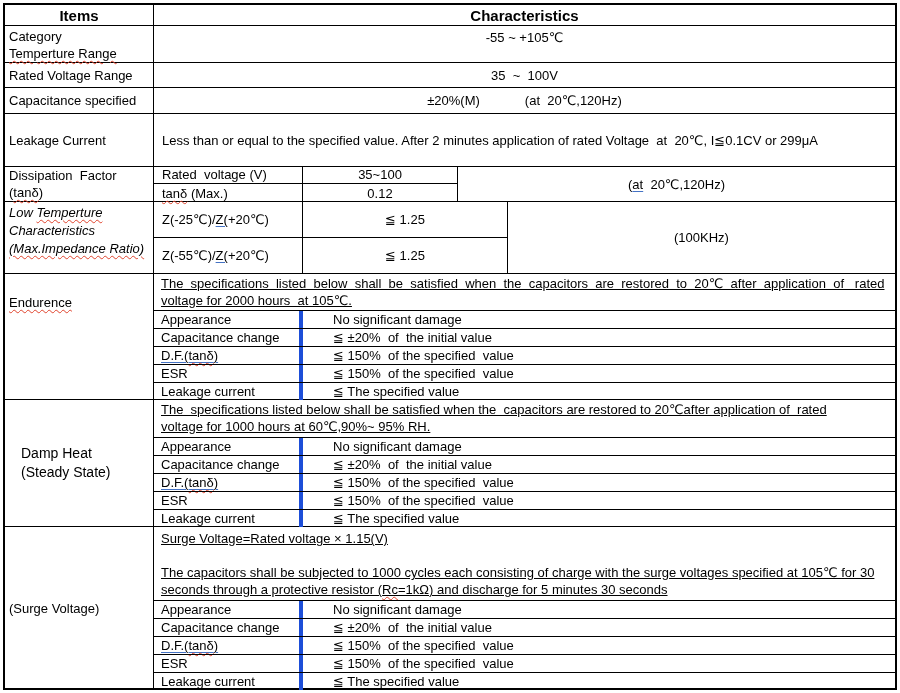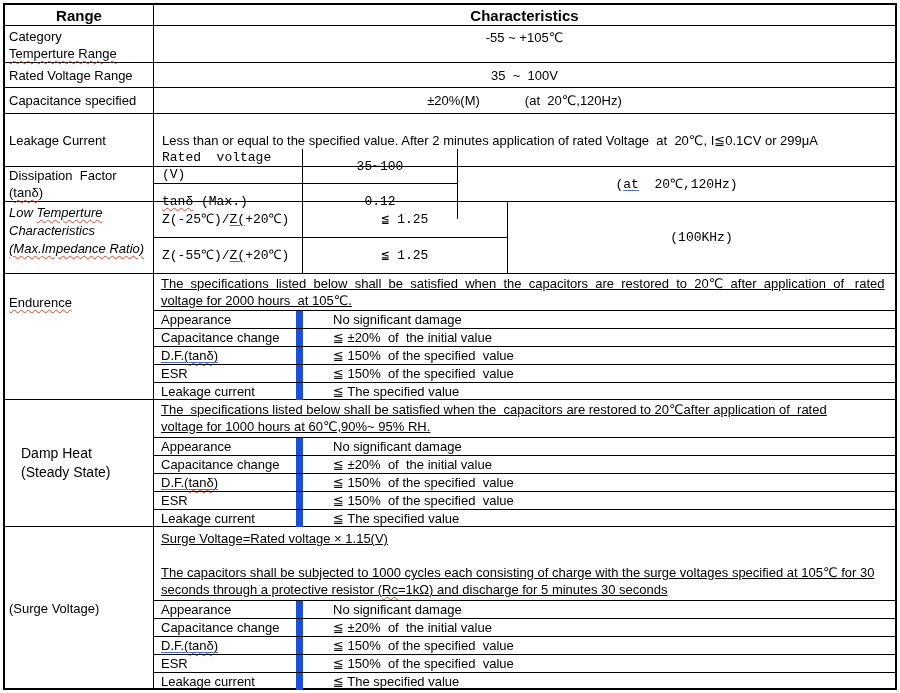--- a/index.html
+++ b/index.html
@@ -12,46 +12,46 @@
   .lab{width:149px;flex-shrink:0;border-right:1px solid #000;padding:2px 4px;}
   .val{flex:1;min-width:0;}
   .pre{white-space:pre-wrap;}
   .hdr{height:21px;}
   .hdr .lab,.hdr .val{display:flex;align-items:center;justify-content:center;font-weight:bold;font-size:15px;padding:0;}
   .ctr{display:flex;align-items:center;justify-content:center;}
   .vctr{display:flex;align-items:center;}
   .wavy{text-decoration:underline;text-decoration-style:wavy;text-decoration-color:#e0442e;text-decoration-thickness:1px;text-underline-offset:2px;}
   .blue{text-decoration:underline;text-decoration-style:solid;text-decoration-color:#4472c4;text-decoration-thickness:1px;text-underline-offset:2px;}
   
-  .grid2{flex:1;display:grid;font-family:Liberation Mono, monospace;}
+  .grid2{flex:1;display:grid;}
   .g-diss{grid-template-columns:149px 155px 1fr;grid-template-rows:1fr 1fr;}
   .g-low{grid-template-columns:149px 205px 1fr;grid-template-rows:1fr 1fr;}
   .gc{display:flex;align-items:center;padding:0 8px;}
   .gc.c{justify-content:center;text-align:center;padding:0;}
   .br{border-right:1px solid #000;}
   .bb{border-bottom:1px solid #000;}
   .merged{grid-column:3;grid-row:1/3;display:flex;align-items:center;justify-content:center;}
   
   .sec{flex:1;min-width:0;display:flex;flex-direction:column;}
   .intro{padding:1px 7px 0 7px;flex-shrink:0;text-decoration:underline;}
   .srow{flex:1;display:flex;border-top:1px solid #000;}
-  .srow .sl{width:149px;flex-shrink:0;border-right:7px solid #1d4ed8;display:flex;align-items:center;padding:0 7px;}
+  .srow .sl{width:149px;flex-shrink:0;border-right:4px solid #1d4ed8;display:flex;align-items:center;padding:0 7px;}
   .srow .sv{flex:1;display:flex;align-items:center;padding-left:30px;}
   .damp-label{font-size:14px;line-height:19px;padding-left:16px;}
   .gap45{display:inline-block;width:45px;}
 </style>
 </head>
 <body>
 
 <div class="page">
   <div class="spec-table">
 
     <div class="row hdr">
       <div class="lab">
-          <span>Range</span>
+          <span>Items</span>
         </div>
       <div class="val">
           <span>Characteristics</span>
         </div>
     </div>
 
     <div class="row" style="height:37px;">
       <div class="lab">
         <div>Category</div>
         <div><span class="wavy">Temperture Range</span></div>

